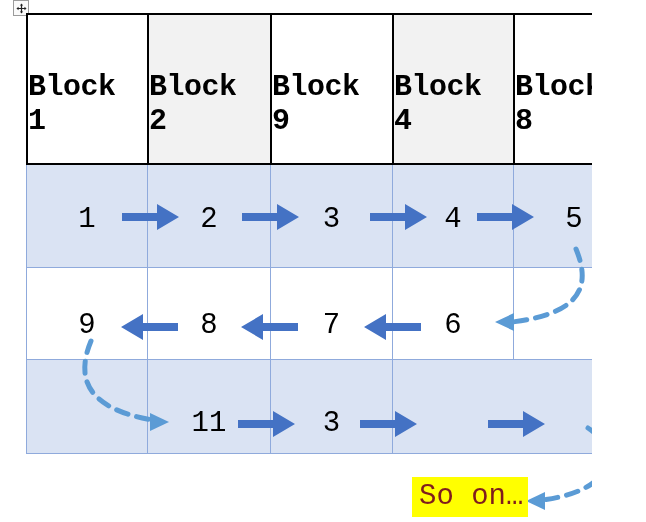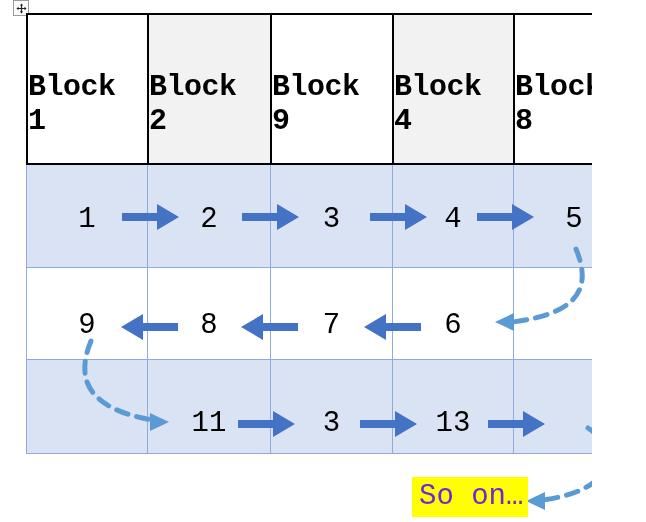--- a/index.html
+++ b/index.html
@@ -49,21 +49,21 @@
   .r2 .num{transform:translateY(12px)}
   .r3 .num{transform:translateY(17px)}
   
   .overlay{position:absolute;left:0;top:0;pointer-events:none;}
   .solid{fill:var(--accent,#4472c4)}
   .dash{stroke:var(--dashed,#5b9bd5);stroke-width:5px;fill:none;stroke-dasharray:12 9;stroke-linecap:round}
   .dash-head{fill:var(--dashed,#5b9bd5)}
   
   .soon{
     position:absolute;left:412px;top:477px;background:var(--highlight,#ffff00);
-    font-size:29px;line-height:1.28;padding:1px 5px 2px 7px;color:#6d28d9;white-space:nowrap;
+    font-size:29px;line-height:1.28;padding:1px 5px 2px 7px;color:#7f1d1d;white-space:nowrap;
   }
   
   .cursor{position:absolute;left:637px;top:371px;width:2.5px;height:25px;background:#000;}
   .resize{position:absolute;left:631px;top:457px;width:8px;height:8px;background:#fff;border:1px solid #8c8c8c;}
 </style>
 </head>
 <body>
 
 <div class="stage">
 
@@ -129,23 +129,20 @@
       <div class="trow r3 row-blue">
         <div class="td">
             <span class="num"></span>
           </div>
         <div class="td">
             <span class="num">11</span>
           </div>
         <div class="td">
             <span class="num">3</span>
           </div>
-        <div class="td">
-            <span class="num">13</span>
-          </div>
       </div>
     </div>
   </div>
 
   <svg class="overlay" width="646" height="522" viewBox="0 0 646 522">
 
     <polygon class="solid" points="122,213 157,213 157,204 179,217 157,230 157,221 122,221"></polygon>
     <polygon class="solid" points="242,213 277,213 277,204 299,217 277,230 277,221 242,221"></polygon>
     <polygon class="solid" points="370,213 405,213 405,204 427,217 405,230 405,221 370,221"></polygon>
     <polygon class="solid" points="477,213 512,213 512,204 534,217 512,230 512,221 477,221"></polygon>

